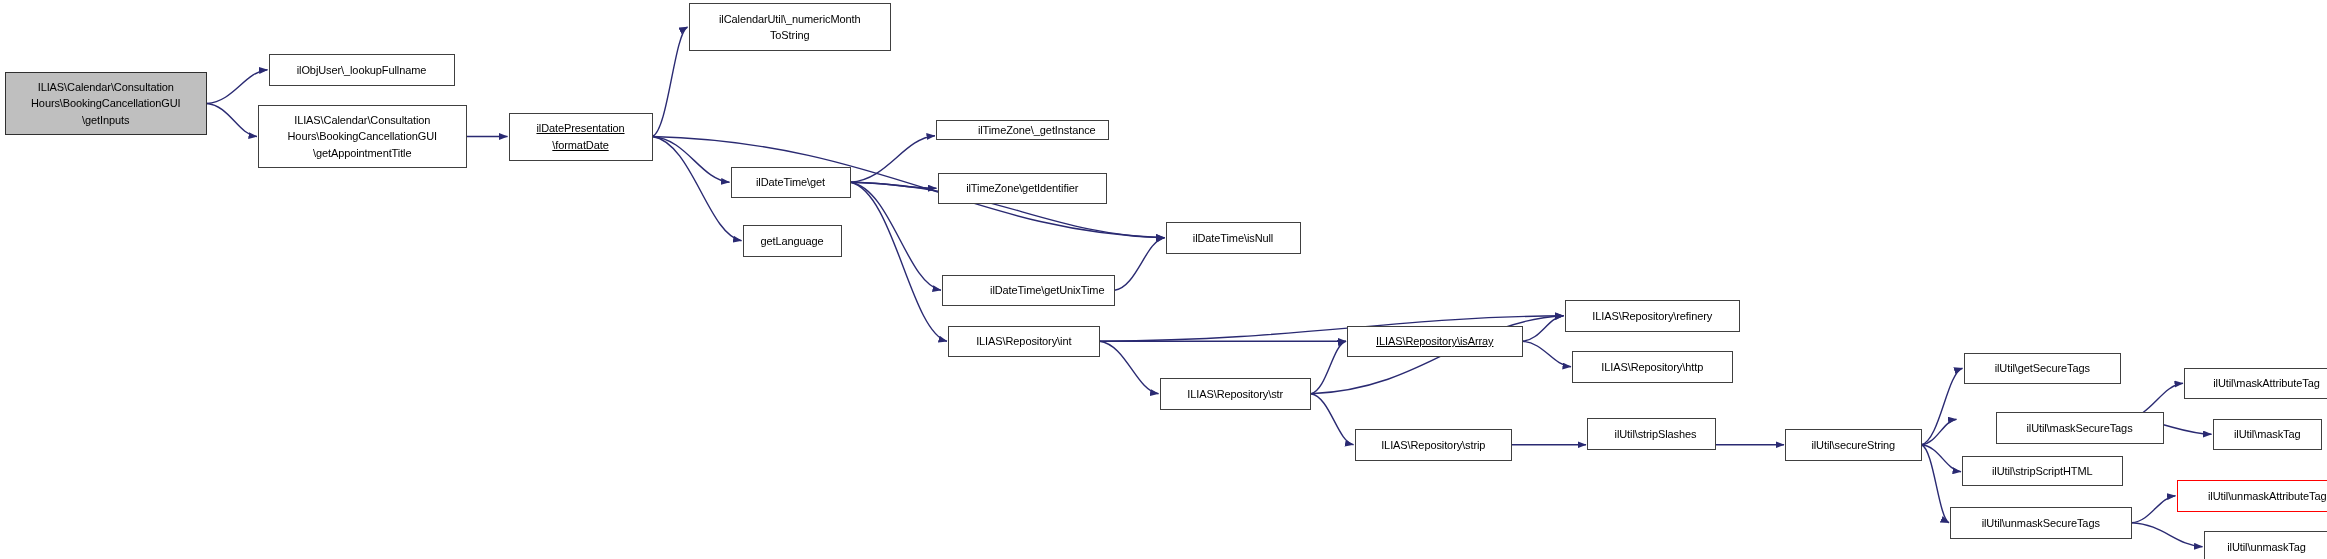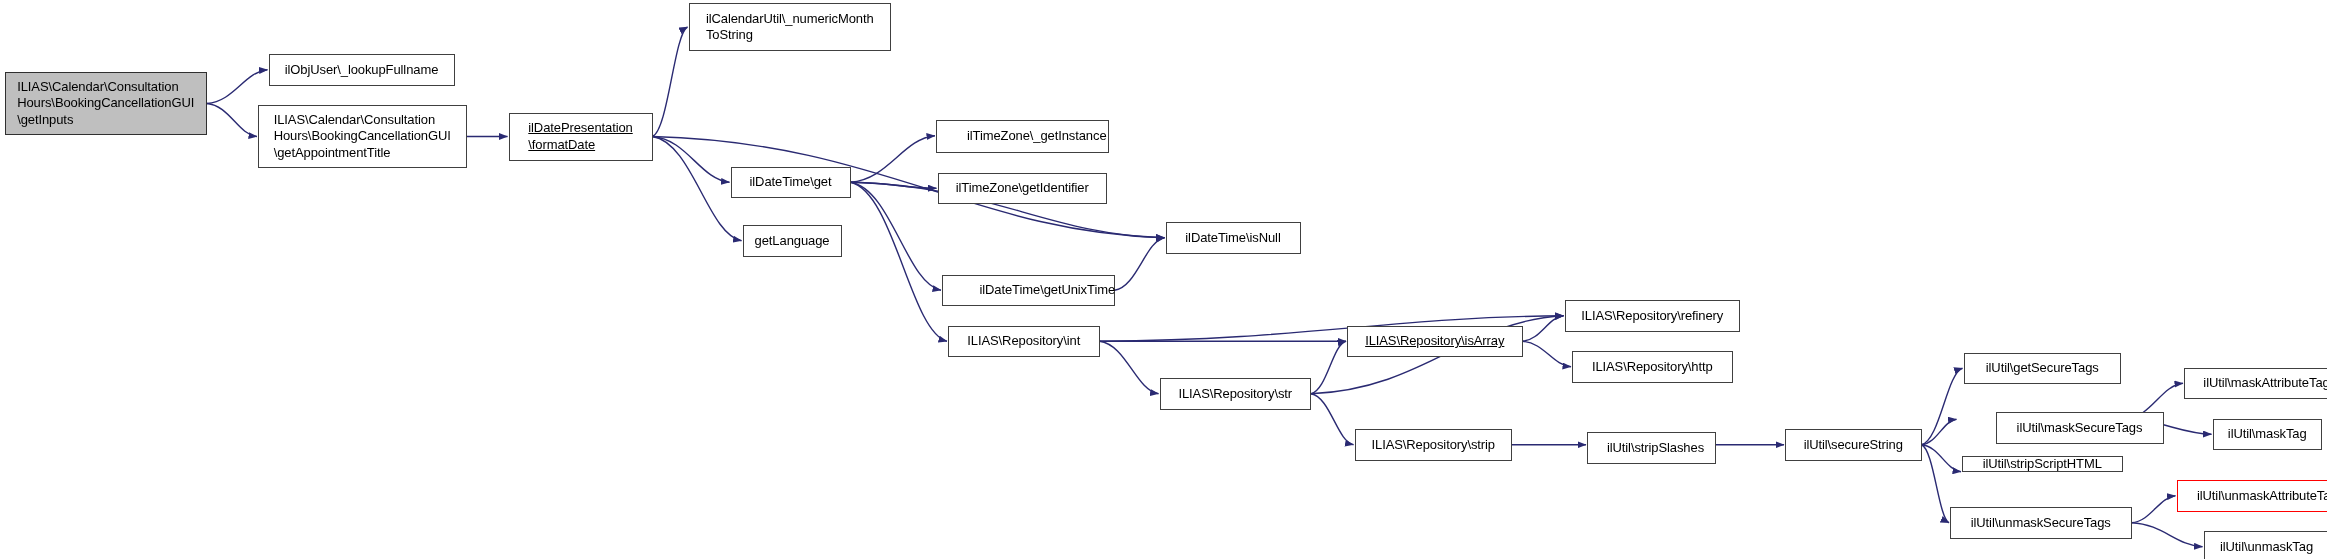--- a/index.html
+++ b/index.html
@@ -22,23 +22,23 @@
     width: 2327px;
     height: 559px;
     pointer-events: none;
   }
   .node {
     position: absolute;
     box-sizing: border-box;
     border: 1px solid #404040;
     background: #ffffff;
     color: #000000;
-    font-size: 13px;
+    font-size: 11px;
     line-height: 16.5px;
-    text-align: left;
+    text-align: center;
     display: flex;
     align-items: center;
     justify-content: center;
     white-space: pre-line;
     letter-spacing: -0.1px;
     z-index: 5;
   }
   .node.root {
     background: #bfbfbf;
     border: 1px solid #303030;
@@ -98,34 +98,34 @@
       <div class="node" style="left: 268.5px; top: 54px; width: 186px; height: 31.5px;">ilObjUser\_lookupFullname</div>
       <div class="node" style="left: 258px; top: 105px; width: 208.5px; height: 63px;">ILIAS\Calendar\Consultation
 Hours\BookingCancellationGUI
 \getAppointmentTitle</div>
       <div class="node" style="left: 508.5px; top: 112.5px; width: 144px; height: 48px; text-decoration: underline;">ilDatePresentation
 \formatDate</div>
       <div class="node" style="left: 688.5px; top: 3px; width: 202.5px; height: 48px;">ilCalendarUtil\_numericMonth
 ToString</div>
       <div class="node" style="left: 730.5px; top: 166.5px; width: 120px; height: 31.5px;">ilDateTime\get</div>
       <div class="node" style="left: 742.5px; top: 225px; width: 99px; height: 31.5px;">getLanguage</div>
-      <div class="node" style="left: 936px; top: 120px; width: 172.5px; height: 33px; padding-left: 29px;">ilTimeZone\_getInstance</div>
+      <div class="node" style="left: 936px; top: 120px; width: 172.5px; height: 20px; padding-left: 29px;">ilTimeZone\_getInstance</div>
       <div class="node" style="left: 937.5px; top: 172.5px; width: 169.5px; height: 31.5px;">ilTimeZone\getIdentifier</div>
       <div class="node" style="left: 1165.5px; top: 222px; width: 135px; height: 31.5px;">ilDateTime\isNull</div>
       <div class="node" style="left: 942px; top: 274.5px; width: 172.5px; height: 31.5px; padding-left: 38px;">ilDateTime\getUnixTime</div>
       <div class="node" style="left: 948px; top: 325.5px; width: 151.5px; height: 31.5px;">ILIAS\Repository\int</div>
       <div class="node" style="left: 1347px; top: 325.5px; width: 175.5px; height: 31.5px; text-decoration: underline;">ILIAS\Repository\isArray</div>
       <div class="node" style="left: 1159.5px; top: 378px; width: 151.5px; height: 31.5px;">ILIAS\Repository\str</div>
       <div class="node" style="left: 1354.5px; top: 429px; width: 157.5px; height: 31.5px;">ILIAS\Repository\strip</div>
       <div class="node" style="left: 1564.5px; top: 300px; width: 175.5px; height: 31.5px;">ILIAS\Repository\refinery</div>
       <div class="node" style="left: 1572px; top: 351px; width: 160.5px; height: 31.5px;">ILIAS\Repository\http</div>
-      <div class="node" style="left: 1587px; top: 432px; width: 129px; height: 31.5px; padding-left: 8px;">ilUtil\stripSlashes</div>
+      <div class="node" style="left: 1587px; top: 418px; width: 129px; height: 31.5px; padding-left: 8px;">ilUtil\stripSlashes</div>
       <div class="node" style="left: 1785px; top: 429px; width: 136.5px; height: 31.5px;">ilUtil\secureString</div>
       <div class="node" style="left: 1963.5px; top: 352.5px; width: 157.5px; height: 31.5px;">ilUtil\getSecureTags</div>
       <div class="node" style="left: 1957.5px; top: 412px; width: 168px; height: 31.5px; margin-left: 38px;">ilUtil\maskSecureTags</div>
-      <div class="node" style="left: 1962px; top: 456px; width: 160.5px; height: 16px;">ilUtil\stripScriptHTML</div>
+      <div class="node" style="left: 1962px; top: 456px; width: 160.5px; height: 30px;">ilUtil\stripScriptHTML</div>
       <div class="node" style="left: 1950px; top: 507px; width: 181.5px; height: 31.5px;">ilUtil\unmaskSecureTags</div>
       <div class="node" style="left: 2184px; top: 367.5px; width: 165px; height: 31.5px;">ilUtil\maskAttributeTag</div>
       <div class="node" style="left: 2212.5px; top: 418.5px; width: 109.5px; height: 31.5px;">ilUtil\maskTag</div>
       <div class="node highlight" style="left: 2176.5px; top: 480px; width: 181.5px; height: 31.5px;">ilUtil\unmaskAttributeTag</div>
       <div class="node" style="left: 2203.5px; top: 531px; width: 126px; height: 31.5px;">ilUtil\unmaskTag</div>
     </div>
 </div>
 
 </body></html>

